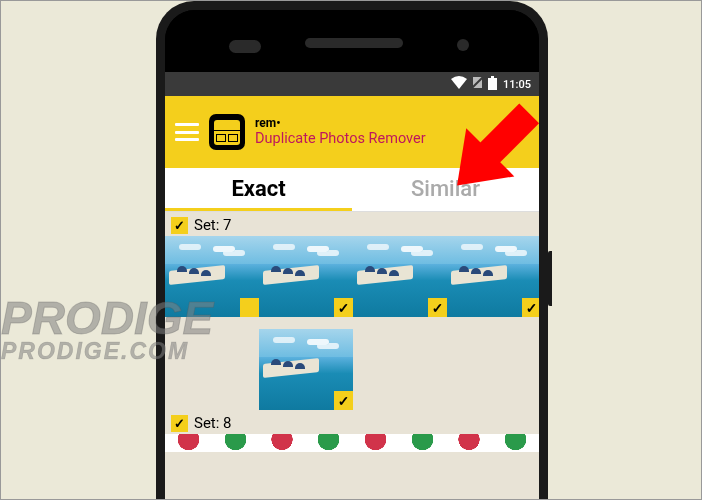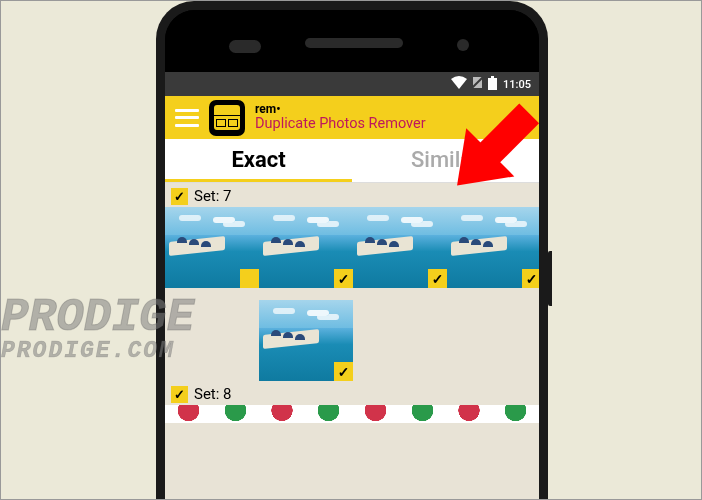--- a/index.html
+++ b/index.html
@@ -76,21 +76,21 @@
     display: flex;
     align-items: center;
     justify-content: flex-end;
     padding: 0 8px;
     gap: 4px;
     color: #fff;
     font-size: 11px;
   }
   .statusbar .time { font-weight: 500; margin-left:2px;}
   .appbar {
-    height: 43px;
+    height: 72px;
     background: #f4cf1c;
     display: flex;
     align-items: center;
     padding: 0 10px;
     gap: 10px;
   }
   .hamburger {
     width: 24px;
     height: 18px;
     display: flex;
@@ -208,21 +208,21 @@
     top: 85px;
     width: 120px;
     height: 120px;
     pointer-events:none;
   }
   
   .watermark {
     position: absolute;
     left: 0;
     top: 296px;
-    font-family: Liberation Mono, monospace;
+    font-family: Liberation Sans, sans-serif;
     font-weight: 900;
     color: rgba(130,130,130,0.55);
     line-height: 0.95;
     letter-spacing: 0px;
     font-style: italic;
     pointer-events: none;
   }
   .watermark .l1 {
     font-size: 46px;
     -webkit-text-stroke: 1px rgba(90,90,90,0.3);

